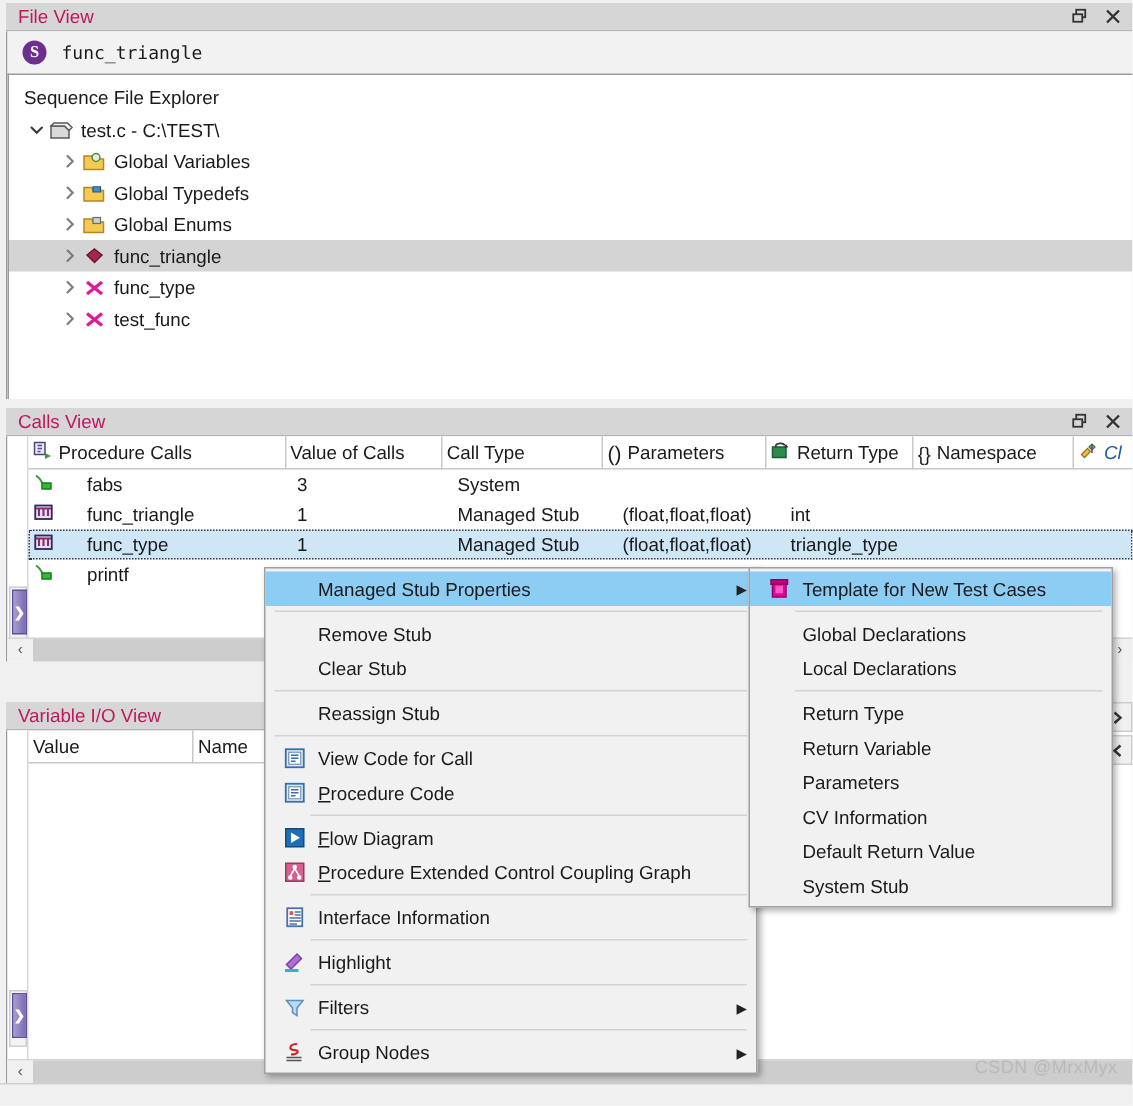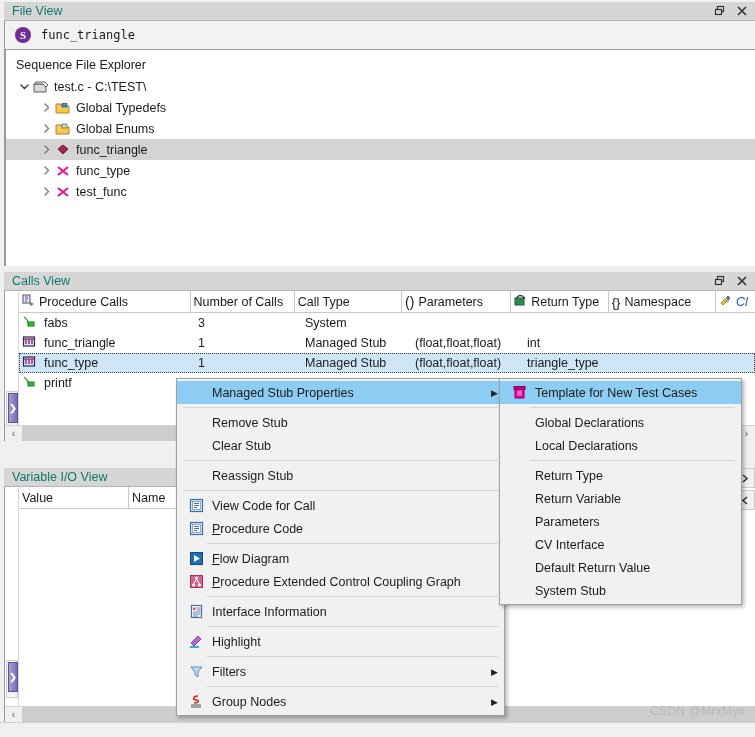--- a/index.html
+++ b/index.html
@@ -16,21 +16,21 @@
 
   
   .panel-title {
     position: absolute;
     height: 19px;
     background: #d6d6d6;
     border-bottom: 1px solid #b5b5b5;
     display: flex; align-items: center;
     padding-left: 8px;
     font-size: 12.5px;
-    color: #0f766e;
+    color: #be185d;
   }
   .panel-title .tbtns {
     margin-left: auto;
     display: flex; align-items: center; gap: 10px;
     padding-right: 7px;
   }
   .tbtn { width: 12px; height: 12px; display:block; }
   .tbtn svg { display:block; }
 
   
@@ -85,21 +85,21 @@
     font-size: 12.5px;
   }
   .cv-col {
     height: 22px; display: flex; align-items: center; gap: 4px;
     border-right: 1px solid #c8c8c8; padding-left: 3px;
     overflow: hidden; white-space: nowrap;
   }
   #cv-rows { position: absolute; left: 14px; top: 22px; right: 0; bottom: 16px; }
   .cv-row { height: 20px; display: flex; align-items: center; font-size: 12.5px; }
   .cv-row.sel { background: #cfe6f7; outline: 1px dotted #3a3a3a; outline-offset: -1px; }
-  .cv-cell { height: 20px; display:flex; align-items:center; gap:8px; padding-left:3px; overflow:hidden; white-space: nowrap; }
+  .cv-cell { height: 20px; display:flex; align-items:center; gap:22px; padding-left:3px; overflow:hidden; white-space: nowrap; }
 
   
   .gutter {
     position: absolute; left: 0; top: 0; width: 14px; bottom: 0;
     background: #ffffff; border-right: 1px solid #d8d8d8;
   }
   .vscroll-track {
     position: absolute; left: 1px; width: 12px;
     background: #f3f3f3; border: 1px solid #cfcfcf;
   }
@@ -216,20 +216,34 @@
         </span>
         <span class="tree-icon">
           <svg width="16" height="14" viewBox="0 0 16 14">
             <path d="M1 4 L10 4 L13 7 L13 12 L1 12 Z" fill="#d9d9d9" stroke="#5a5a5a" stroke-width="1"></path>
             <path d="M3 2 L12 2 L15 5 L13 7 L10 4 L1 4 Z" fill="#f2f2f2" stroke="#5a5a5a" stroke-width="1"></path>
           </svg>
         </span>
         <span class="tree-label">test.c - C:\TEST\</span>
       </div>
 
+      <div class="tree-row indent2">
+        <span class="tw">
+          <svg width="11" height="11" viewBox="0 0 11 11">
+              <path d="M4 2 L7.5 5.5 L4 9" stroke="#7a7a7a" stroke-width="1.4" fill="none" stroke-linecap="round"></path>
+            </svg>
+        </span>
+        <span class="tree-icon">
+          <svg width="16" height="14" viewBox="0 0 16 14">
+            <path d="M1 3 L6 3 L7.5 5 L14 5 L14 12 L1 12 Z" fill="#f6c951" stroke="#b5862a" stroke-width="1"></path>
+            <circle cx="9" cy="4" r="2.6" fill="#e8e8e8" stroke="#4c8f3f" stroke-width="1"></circle>
+          </svg>
+        </span>
+        <span class="tree-label">Global Variables</span>
+      </div>
 
       <div class="tree-row indent2">
         <span class="tw">
           <svg width="11" height="11" viewBox="0 0 11 11">
               <path d="M4 2 L7.5 5.5 L4 9" stroke="#7a7a7a" stroke-width="1.4" fill="none" stroke-linecap="round"></path>
             </svg>
         </span>
         <span class="tree-icon">
           <svg width="16" height="14" viewBox="0 0 16 14">
             <path d="M1 3 L6 3 L7.5 5 L14 5 L14 12 L1 12 Z" fill="#f6c951" stroke="#b5862a" stroke-width="1"></path>
@@ -328,21 +342,21 @@
         <span>
           <svg width="13" height="13" viewBox="0 0 13 13">
               <rect x="1" y="1" width="7" height="8" fill="#e8e8ef" stroke="#4a4a7a" stroke-width="1"></rect>
               <path d="M3 3 h3 M3 5 h3 M3 7 h2" stroke="#6a3fa0" stroke-width=".9"></path>
               <path d="M8 8 l4 2 -4 2 z" fill="#3b9b3b"></path>
             </svg>
         </span>
         <span>Procedure Calls</span>
       </div>
       <div class="cv-col" style="width:107px">
-        <span>Number of Calls</span>
+        <span>Value of Calls</span>
       </div>
       <div class="cv-col" style="width:110px">
         <span>Call Type</span>
       </div>
       <div class="cv-col" style="width:112px">
         <span style="font-size:14px;color:#1a1a1a;">()</span>
         <span>Parameters</span>
       </div>
       <div class="cv-col" style="width:100px">
         <span>
@@ -632,21 +646,21 @@
     <div class="menu-item">
       <span class="mi-icon"></span>
       <span class="mi-label">Return Variable</span>
     </div>
     <div class="menu-item">
       <span class="mi-icon"></span>
       <span class="mi-label">Parameters</span>
     </div>
     <div class="menu-item">
       <span class="mi-icon"></span>
-      <span class="mi-label">CV Interface</span>
+      <span class="mi-label">CV Information</span>
     </div>
     <div class="menu-item">
       <span class="mi-icon"></span>
       <span class="mi-label">Default Return Value</span>
     </div>
     <div class="menu-item">
       <span class="mi-icon"></span>
       <span class="mi-label">System Stub</span>
     </div>
   </div>

